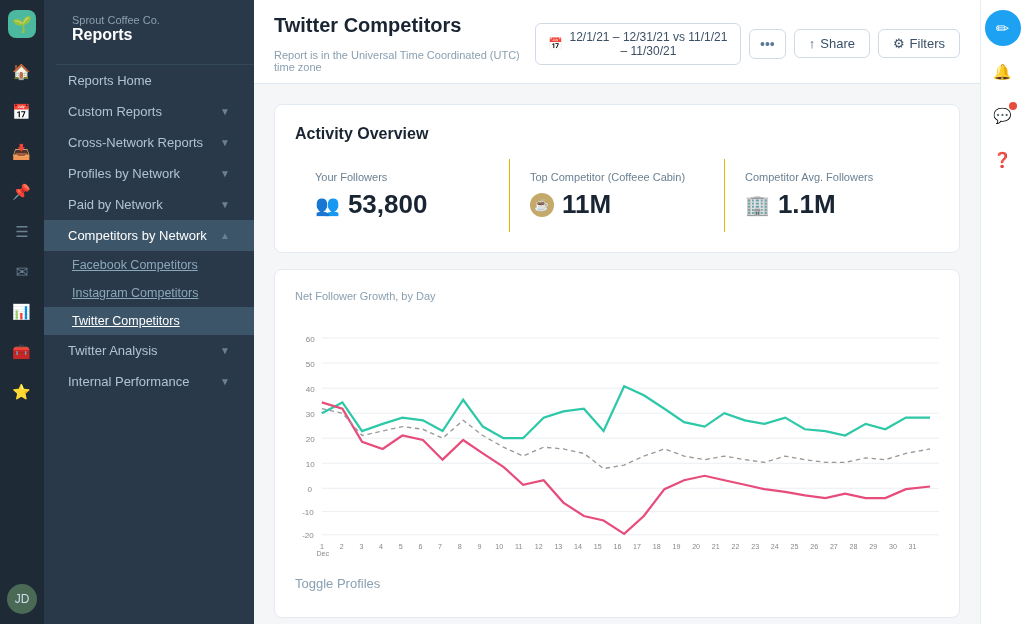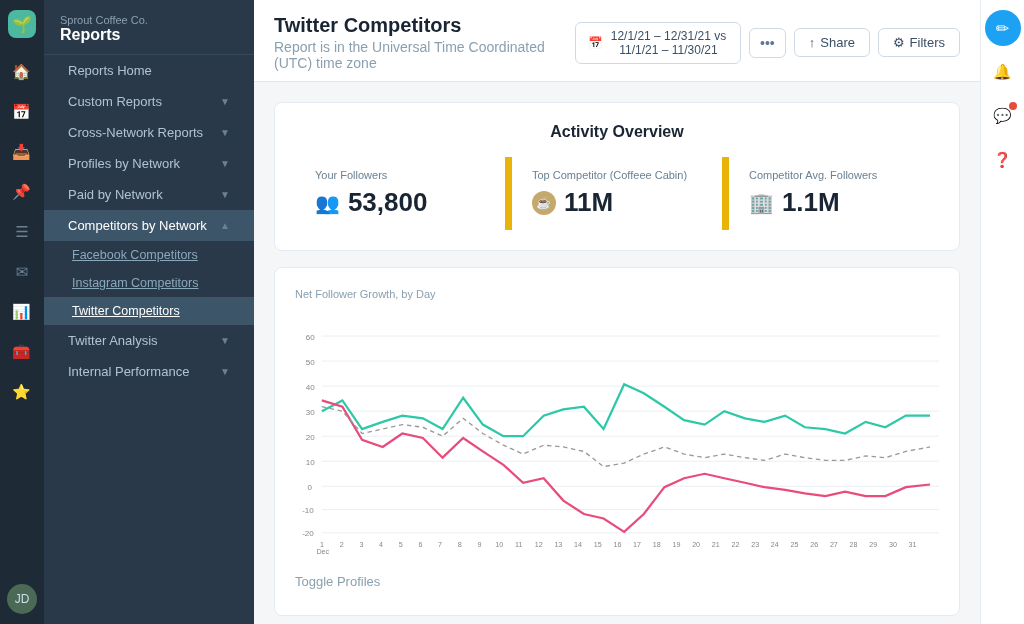--- a/index.html
+++ b/index.html
@@ -47,22 +47,23 @@
     .sidebar {
       width: 210px;
       background: #29394a;
       color: #c5d5e0;
       display: flex;
       flex-direction: column;
       overflow-y: auto;
       font-size: 13px;
     }
     .sidebar-header {
-      padding: 14px 16px 10px;
+      padding: 14px 16px 20px;
       border-bottom: 1px solid #344a5a;
+      margin-left: 12px;
     }
     .sidebar-header .company { color: #8aa0b0; font-size: 11px; }
     .sidebar-header .section-title { color: #fff; font-size: 16px; font-weight: 600; }
 
     .sidebar-item {
       display: flex; align-items: center;
       padding: 8px 24px;
       cursor: pointer;
       color: #b0c4d0;
       justify-content: space-between;
@@ -123,21 +124,21 @@
     
     .top-header {
       background: #fff;
       border-bottom: 1px solid #e0e7ef;
       padding: 14px 20px 10px;
       display: flex;
       align-items: center;
       justify-content: space-between;
     }
     .top-header .title-block .page-title { font-size: 20px; font-weight: 700; color: #1a2533; }
-    .top-header .title-block .subtitle { font-size: 14px; color: #8aa0b0; margin-top: 2px; }
+    .top-header .title-block .subtitle { font-size: 11px; color: #8aa0b0; margin-top: 12px; }
     .header-controls { display: flex; align-items: center; gap: 8px; }
     .date-range-btn {
       display: flex; align-items: center; gap: 6px;
       border: 1px solid #d0dae5;
       border-radius: 6px;
       padding: 6px 12px;
       font-size: 12px;
       color: #3a4f66;
       background: #fff;
       cursor: pointer;
@@ -179,32 +180,31 @@
       background: #fff;
       border-radius: 8px;
       border: 1px solid #e4eaf2;
       padding: 20px;
     }
     .card-title {
       font-size: 16px;
       font-weight: 700;
       color: #1a2533;
       margin-bottom: 16px;
-      text-align: center;
     }
 
     
     .metrics-row {
       display: flex;
       gap: 0;
     }
     .metric-block {
       flex: 1;
       padding: 12px 20px;
-      border-right: 7px solid #eab308;
+      border-right: 1px solid #eab308;
     }
     .metric-block:last-child { border-right: none; }
     .metric-label { font-size: 11px; color: #6b8192; margin-bottom: 6px; }
     .metric-value {
       font-size: 26px;
       font-weight: 700;
       color: #1a2533;
       display: flex;
       align-items: center;
       gap: 8px;

